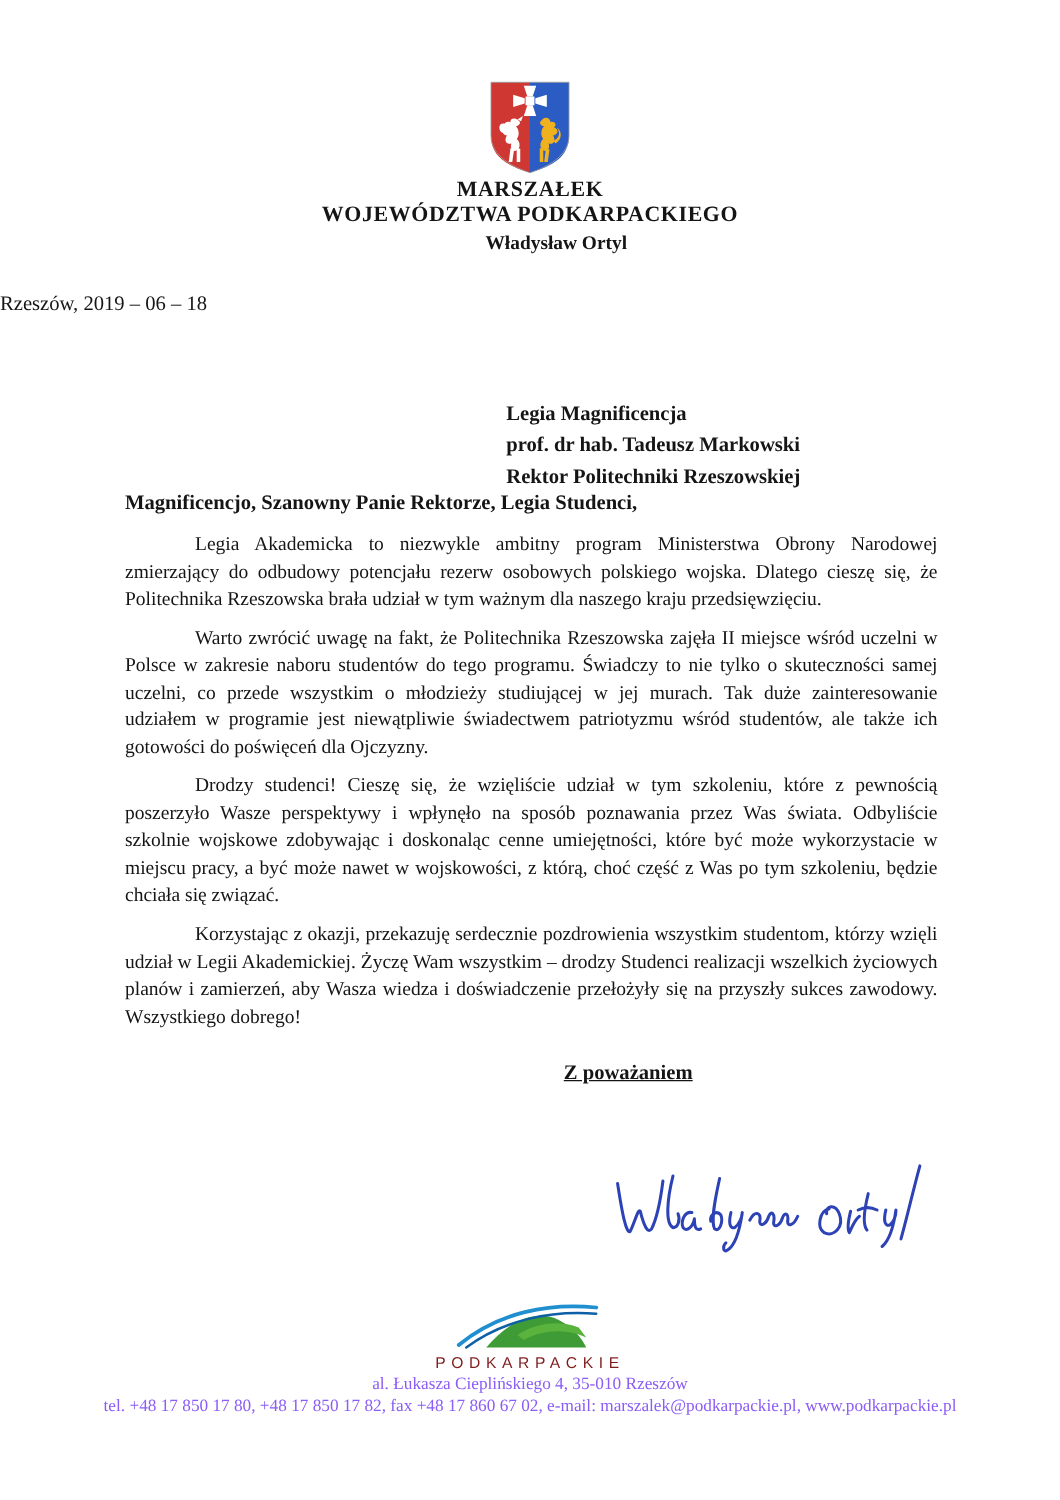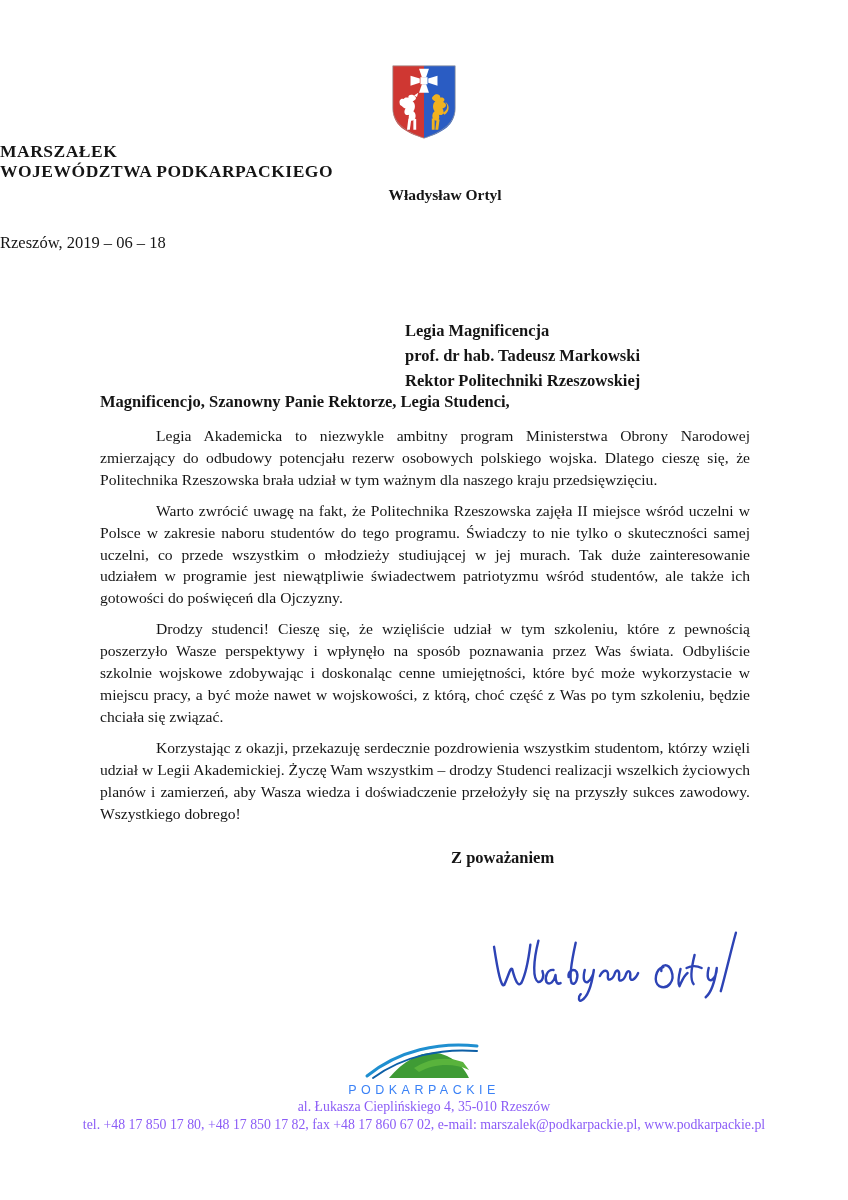--- a/index.html
+++ b/index.html
@@ -7,45 +7,45 @@
     position:relative;
     width:848px;height:1200px;
     margin:0 auto;
     background:#ffffff;
     font-family:"Liberation Serif","DejaVu Serif",serif;
     color:#151515;
     overflow:hidden;
   }
   
   .crest{position:absolute;top:63px;left:388px;width:72px;height:78px;}
-  .org{position:absolute;top:141px;left:0;width:848px;
+  .org{position:absolute;top:141px;left:0;width:848px;text-align:center;
        font-weight:700;font-size:17.5px;line-height:20px;letter-spacing:.5px;}
   .person{position:absolute;top:186px;left:0;width:848px;text-align:center;
        font-weight:700;font-size:15.5px;padding-left:21px;}
   
   .dateline{position:absolute;top:233px;left:0;width:728px;text-align:left;font-size:16.5px;}
   
   .addressee{position:absolute;top:318px;left:405px;font-weight:700;
        font-size:16.5px;line-height:25px;}
   
   .salutation{position:absolute;top:392px;left:100px;font-weight:700;font-size:16.5px;}
   
   .body{position:absolute;top:425px;left:100px;width:650px;}
   .body p{margin:0 0 9px 0;text-align:justify;text-indent:56px;
        font-size:15.6px;line-height:21.9px;}
   
-  .closing{position:absolute;top:848px;left:451px;font-weight:700;font-size:16.5px;}
+  .closing{position:absolute;top:848px;left:451px;font-weight:700;font-size:16.5px;text-decoration:underline;}
   
   .signature{position:absolute;top:922px;left:486px;width:262px;height:96px;}
   
   .brand{position:absolute;top:1040px;left:0;width:848px;text-align:center;}
   .brand svg{display:block;margin:0 auto;}
   .brand-label{display:block;margin-top:1px;
        font-family:"Liberation Sans","DejaVu Sans",sans-serif;
-       font-size:12.5px;letter-spacing:4.5px;color:#3b82f6;font-weight:400;}
+       font-size:12.5px;letter-spacing:4.5px;color:#7f1d1d;font-weight:400;}
   
   .footer{position:absolute;top:1098px;left:0;width:848px;text-align:center;
        font-size:13.8px;line-height:17.5px;color:#8b5cf6;}
 </style>
 </head>
 <body>
 
 <div class="page">
 
   <div class="crest">

